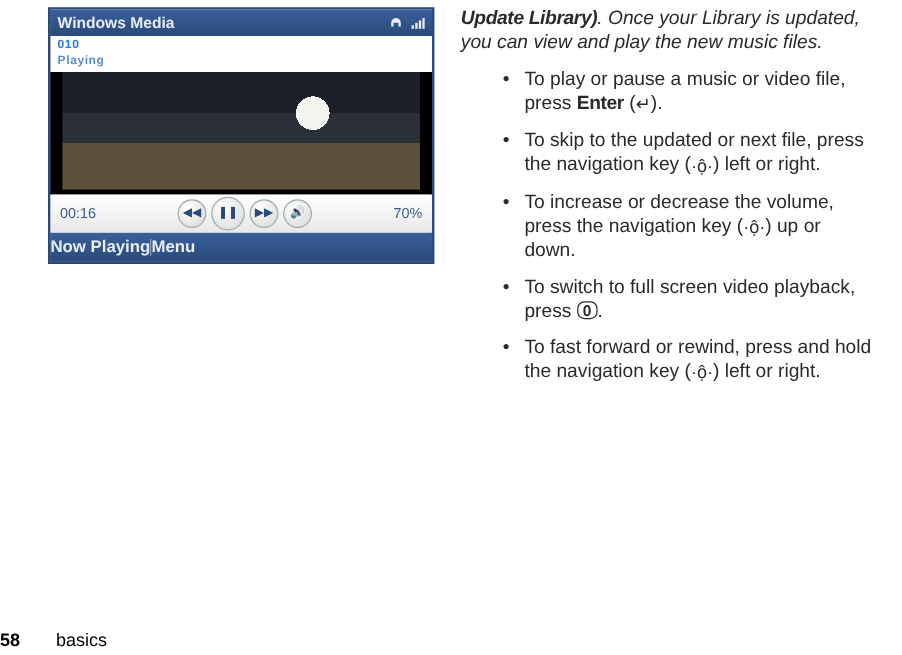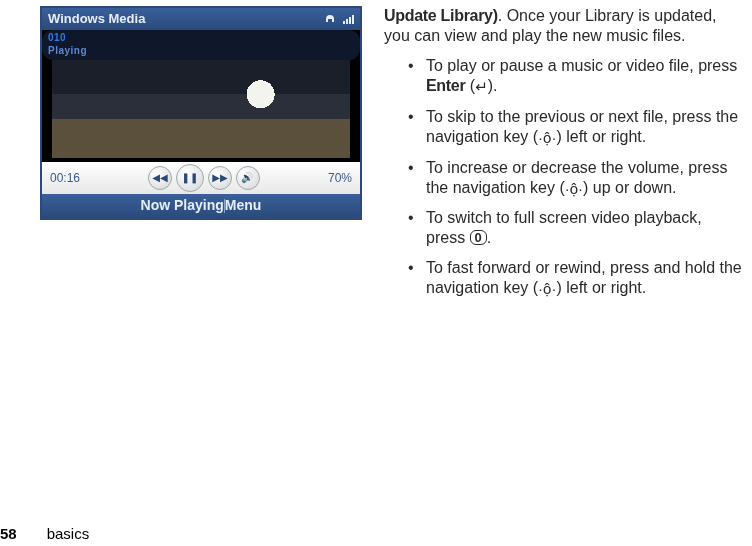--- a/index.html
+++ b/index.html
@@ -20,21 +20,21 @@
     height: 500px;
   }
   .col {
     flex: 1 1 50%;
     font-size: 16px;
     line-height: 1.25;
   }
   .col-left { padding-left: 0; }
   .col-right { padding-left: 0; }
   p { margin: 0 0  10px 0; }
-  .para { margin-bottom: 10px; }
+  .para { margin-bottom: 10px; font-style: italic; }
   .b { font-weight: 700; }
   .cond { font-family: 'Arial Narrow', Arial, sans-serif; font-stretch: condensed; font-weight: 700; letter-spacing: -0.3px; }
 
   
   .player {
     width: 318px;
     height: 210px;
     border: 2px solid #2b4a7a;
     margin: 0 0 18px 40px;
     background: #fff;
@@ -59,27 +59,26 @@
   .ic { width:12px; height:12px; display:inline-block; }
   .video-area {
     flex: 1;
     background: #000;
     position: relative;
     display: flex;
     flex-direction: column;
   }
   .vid-top {
     height: 26px;
-    background: #0f172a;
+    background: #ffffff;
     color: #2f7ae0;
     font-size: 10px;
     padding: 2px 6px;
     font-weight: 700;
     letter-spacing: 0.5px;
-    border-radius: 11px;
   }
   .vid-img {
     flex: 1;
     margin: 0 10px 4px 10px;
     background: radial-gradient(circle at 70% 35%, #f4f4ef 0 14px, rgba(255,255,255,0) 14px),
                 linear-gradient(#1a1f2a 0 35%, #2a2f3a 35% 60%, #5a503c 60% 100%);
     position: relative;
   }
   .controlbar {
     height: 32px;
@@ -100,28 +99,28 @@
     border: 1px solid #9aa;
     display:flex; align-items:center; justify-content:center;
     font-size: 10px; color:#2a4a7a;
   }
   .softbar {
     height: 24px;
     background: linear-gradient(#3a5f9a, #2a4a7a);
     color: #e6edf7;
     display: flex;
     align-items: center;
-    justify-content: center;
+    justify-content: flex-start;
     font-size: 14px;
     font-weight: 700;
     font-family: 'Arial Narrow', Arial, sans-serif;
   }
   .softbar .divider { width:1px; height:14px; background:#8aa4cc; }
 
-  ul.bullets { list-style: none; padding: 0 0 0 24px; margin: 0; }
+  ul.bullets { list-style: none; padding: 0 0 0 24px; margin: 11px; }
   ul.bullets > li { position: relative; padding-left: 18px; margin-bottom: 10px; }
   ul.bullets > li::before {
     content: "•"; position: absolute; left: 0; top: 0; font-size: 16px; color:#2a2a2a;
   }
   .li-note { padding-left: 42px; margin-bottom: 10px; }
 
   .glyph-frame {
     display:inline-block; border:1.3px solid #2a2a2a; border-radius:6px;
     padding: 0 4px; line-height: 1; font-size: 13px; font-weight:700;
     vertical-align: 1px;
@@ -191,21 +190,21 @@
   <div class="col col-right">
     <p class="para">
       <span class="cond">Update Library)</span><span>. Once your Library is updated, you can view and play the new music files.</span>
     </p>
 
     <ul class="bullets">
       <li>
         <span>To play or pause a music or video file, press </span><span class="cond">Enter</span><span> (</span><span class="enter-glyph">↵</span><span>).</span>
       </li>
       <li>
-        <span>To skip to the previous or next file, press the navigation key (</span><span class="nav-glyph">·ộ·</span><span>) left or right.</span>
+        <span>To skip to the updated or next file, press the navigation key (</span><span class="nav-glyph">·ộ·</span><span>) left or right.</span>
       </li>
       <li>
         <span>To increase or decrease the volume, press the navigation key (</span><span class="nav-glyph">·ộ·</span><span>) up or down.</span>
       </li>
     </ul>
 
 
     <ul class="bullets">
       <li>
         <span>To switch to full screen video playback, press </span><span class="glyph-frame">0</span><span>.</span>

